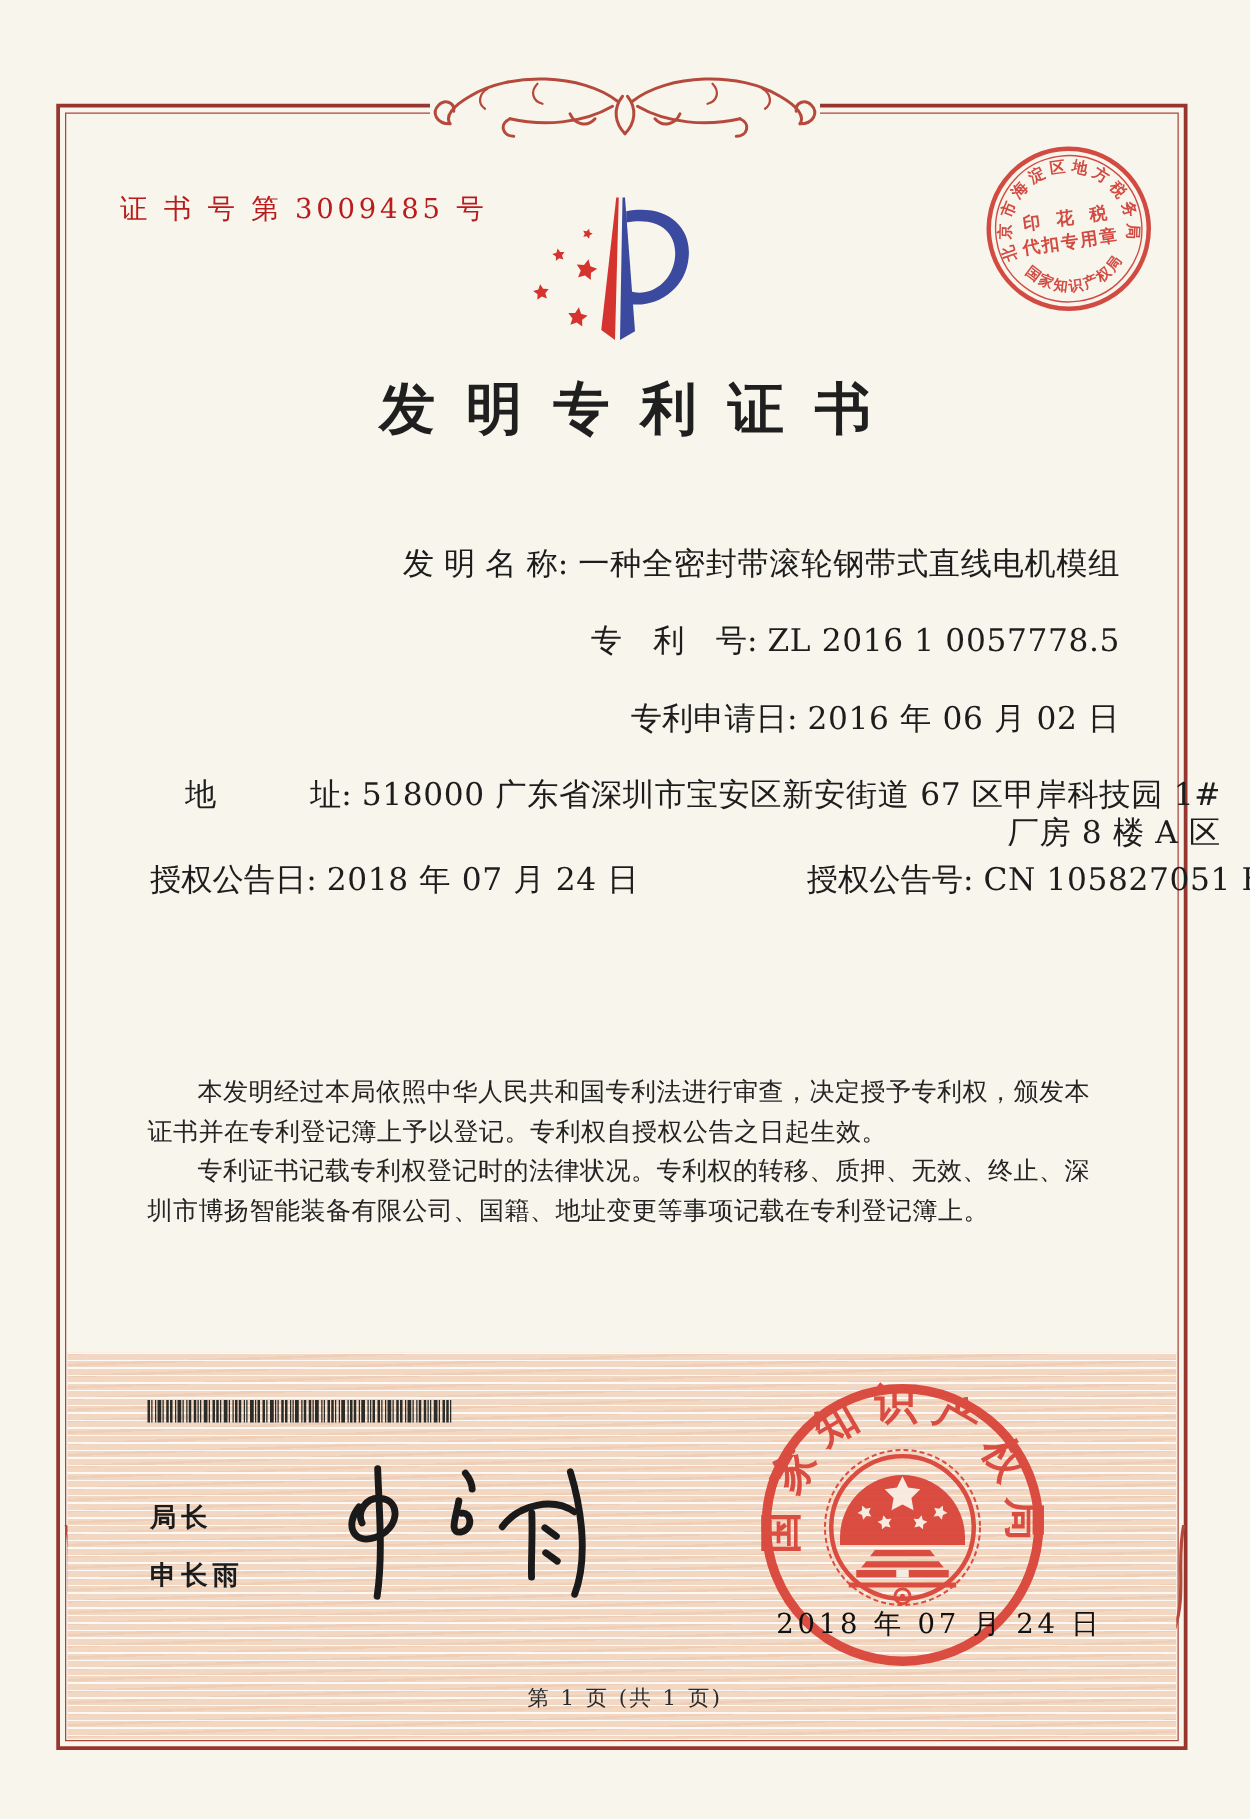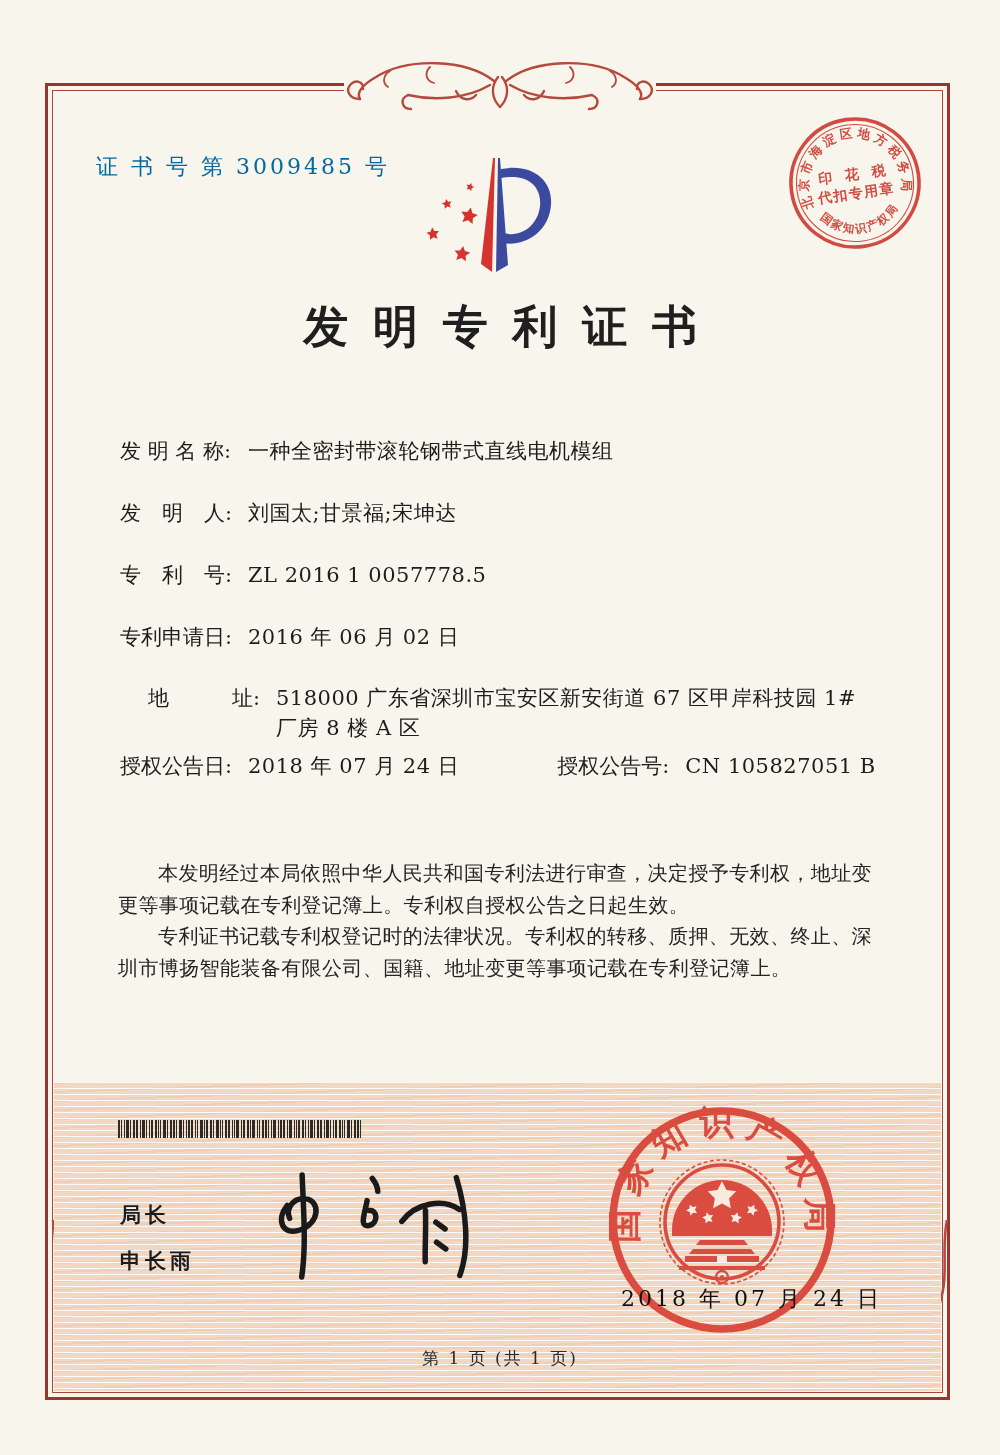--- a/index.html
+++ b/index.html
@@ -6,30 +6,30 @@
   .page{position:relative;width:1000px;height:1455px;background:#f8f5ec;overflow:hidden;
         font-family:"DejaVu Serif","Liberation Serif",serif;color:#2b2b2b;margin:0 auto;}
   
   .frame{position:absolute;left:52px;top:90px;right:57px;bottom:62px;
          border:1px solid #ad453a;outline:3px solid #96362e;outline-offset:4px;pointer-events:none;}
   
   .band{position:absolute;left:54px;right:59px;top:1082px;bottom:64px;
         background:#f2d7c2;
         background-image:repeating-linear-gradient(180deg, rgba(255,255,255,.85) 0 1px, rgba(255,255,255,0) 1px 6px),
                          repeating-linear-gradient(178deg, rgba(233,180,150,.25) 0 2px, rgba(233,180,150,0) 2px 9px);}
-  .certno{position:absolute;left:96px;top:152px;font-size:22px;letter-spacing:3px;color:#0369a1;}
+  .certno{position:absolute;left:96px;top:152px;font-size:22px;letter-spacing:3px;color:#b91c1c;}
   .logo{position:absolute;left:420px;top:154px;width:150px;height:128px;}
   .title{position:absolute;left:0;right:0;top:297px;text-align:center;font-size:45px;font-weight:bold;
          letter-spacing:.55em;text-indent:.55em;color:#1f1f1f;}
   .stamp{position:absolute;left:782px;top:110px;width:146px;height:146px;transform:rotate(-8deg);opacity:.93;}
-  .fields{position:absolute;left:120px;top:436px;width:776px;font-size:21px;color:#1d1d1d;}
+  .fields{position:absolute;left:120px;top:436px;width:776px;font-size:25px;color:#1d1d1d;text-align:right;}
   .frow{line-height:30px;white-space:nowrap;}
   .frow + .frow{margin-top:32px;}
   .frow.addr{margin-top:31px;margin-left:28px;}
-  .frow.grant{margin-top:8px;display:flex;}
+  .frow.grant{margin-top:8px;display:flex;gap:36px;}
   .flabel{display:inline-block;min-width:128px;white-space:pre;vertical-align:top;}
   .fvalue{white-space:pre;letter-spacing:.5px;}
   .addrvals{display:inline-block;vertical-align:top;}
   .pair2{margin-left:98px;}
   .paras{position:absolute;left:118px;top:858px;width:772px;font-size:20px;line-height:31.5px;
          letter-spacing:.4px;color:#242424;}
   .paras p{margin:0;text-indent:2em;}
   .barcode{position:absolute;left:118px;top:1120px;height:18px;display:flex;align-items:stretch;}
   .barcode span{display:block;background:#2b2b28;}
   .director{position:absolute;left:120px;top:1192px;font-family:"Liberation Sans","DejaVu Sans",sans-serif;
@@ -147,43 +147,40 @@
     </svg>
   </div>
 
   <div class="title">发明专利证书</div>
 
   <div class="fields">
     <div class="frow">
       <span class="flabel">发 明 名 称: </span><span class="fvalue">一种全密封带滚轮钢带式直线电机模组</span>
     </div>
     <div class="frow">
-      <span class="flabel">发　明　人: </span><span class="fvalue">刘国太;甘景福;宋坤达</span>
-    </div>
-    <div class="frow">
       <span class="flabel">专　利　号: </span><span class="fvalue">ZL 2016 1 0057778.5</span>
     </div>
     <div class="frow">
       <span class="flabel">专利申请日: </span><span class="fvalue">2016 年 06 月 02 日</span>
     </div>
     <div class="frow addr">
       <span class="flabel">地　　　址: </span><span class="addrvals"><span class="fvalue">518000 广东省深圳市宝安区新安街道 67 区甲岸科技园 1#</span><br><span class="fvalue">厂房 8 楼 A 区</span></span>
     </div>
     <div class="frow grant">
       <span>
         <span class="flabel">授权公告日: </span><span class="fvalue">2018 年 07 月 24 日</span>
       </span>
       <span class="pair2">
         <span class="flabel">授权公告号: </span><span class="fvalue">CN 105827051 B</span>
       </span>
     </div>
   </div>
 
   <div class="paras">
-    <p>本发明经过本局依照中华人民共和国专利法进行审查，决定授予专利权，地址变更等事项记载在专利登记簿上。专利权自授权公告之日起生效。</p>
+    <p>本发明经过本局依照中华人民共和国专利法进行审查，决定授予专利权，颁发本证书并在专利登记簿上予以登记。专利权自授权公告之日起生效。</p>
     <p>专利证书记载专利权登记时的法律状况。专利权的转移、质押、无效、终止、深圳市博扬智能装备有限公司、国籍、地址变更等事项记载在专利登记簿上。</p>
   </div>
 
   <div class="barcode" id="barcode">
       <span style="width: 2px; margin-right: 1px;"></span>
       <span style="width: 1px; margin-right: 2px;"></span>
       <span style="width: 1px; margin-right: 1px;"></span>
       <span style="width: 3px; margin-right: 1px;"></span>
       <span style="width: 1px; margin-right: 2px;"></span>
       <span style="width: 2px; margin-right: 1px;"></span>

